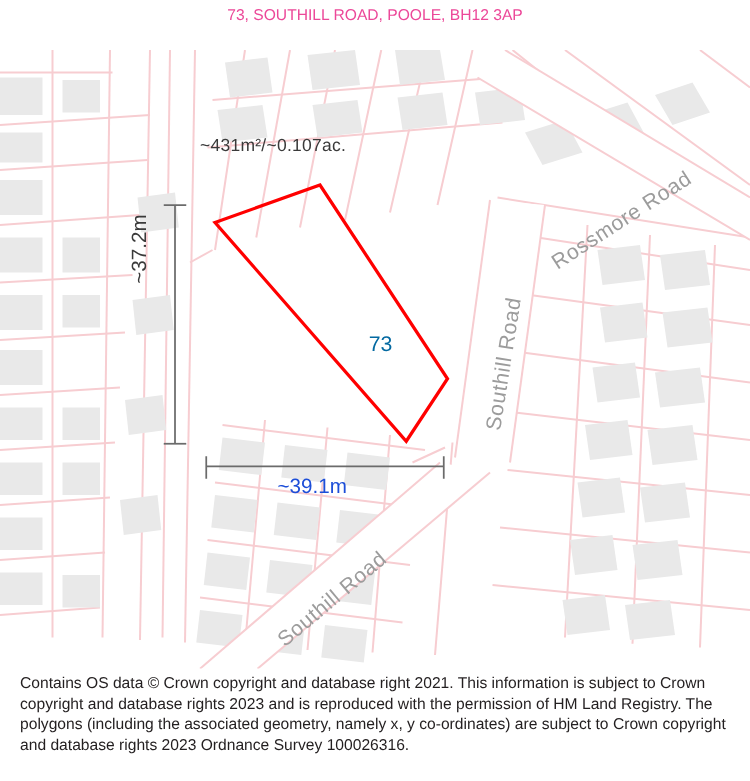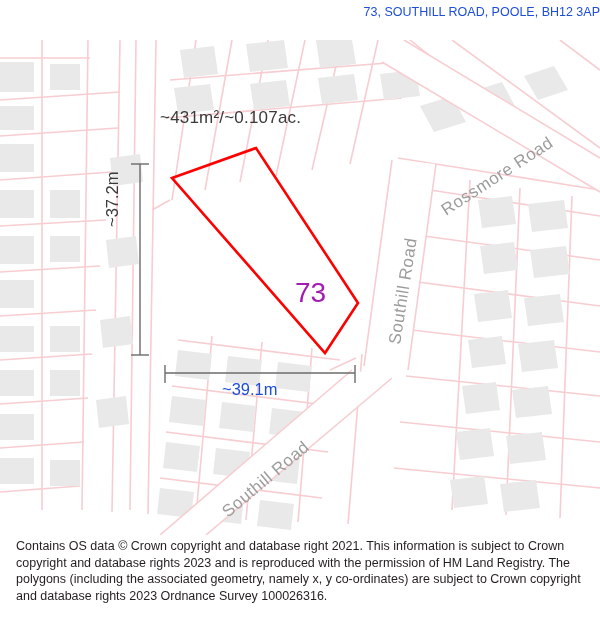--- a/index.html
+++ b/index.html
@@ -17,22 +17,21 @@
   }
   .header {
     width: 600px;
     text-align: center;
     padding-top: 4px;
     box-sizing: border-box;
   }
   .header .title {
     font-size: 12.5px;
     line-height: 16px;
-    color: #1d4ed8;
-    text-align: right;
+    color: #ec4899;
   }
   .header .subtitle {
     font-size: 12.5px;
     line-height: 16px;
     color: #231f20;
   }
   .map-wrap {
     position: absolute;
     top: 40px;
     left: 0;
@@ -46,29 +45,29 @@
     top: 0;
     left: 0;
   }
   .overlay-text {
     position: absolute;
     pointer-events: none;
   }
   .area-label {
     left: 160px;
     top: 68px;
-    font-size: 17px;
+    font-size: 14px;
     color: #3a3a3a;
     letter-spacing: 0.2px;
   }
   .plot-number {
     left: 295px;
-    top: 237px;
-    font-size: 28px;
-    color: #a21caf;
+    top: 226px;
+    font-size: 17px;
+    color: #0369a1;
   }
   .dim-h {
     left: 222px;
     top: 340px;
     font-size: 16.5px;
     color: #1d4ed8;
   }
   .dim-v {
     left: 103px;
     top: 187px;

